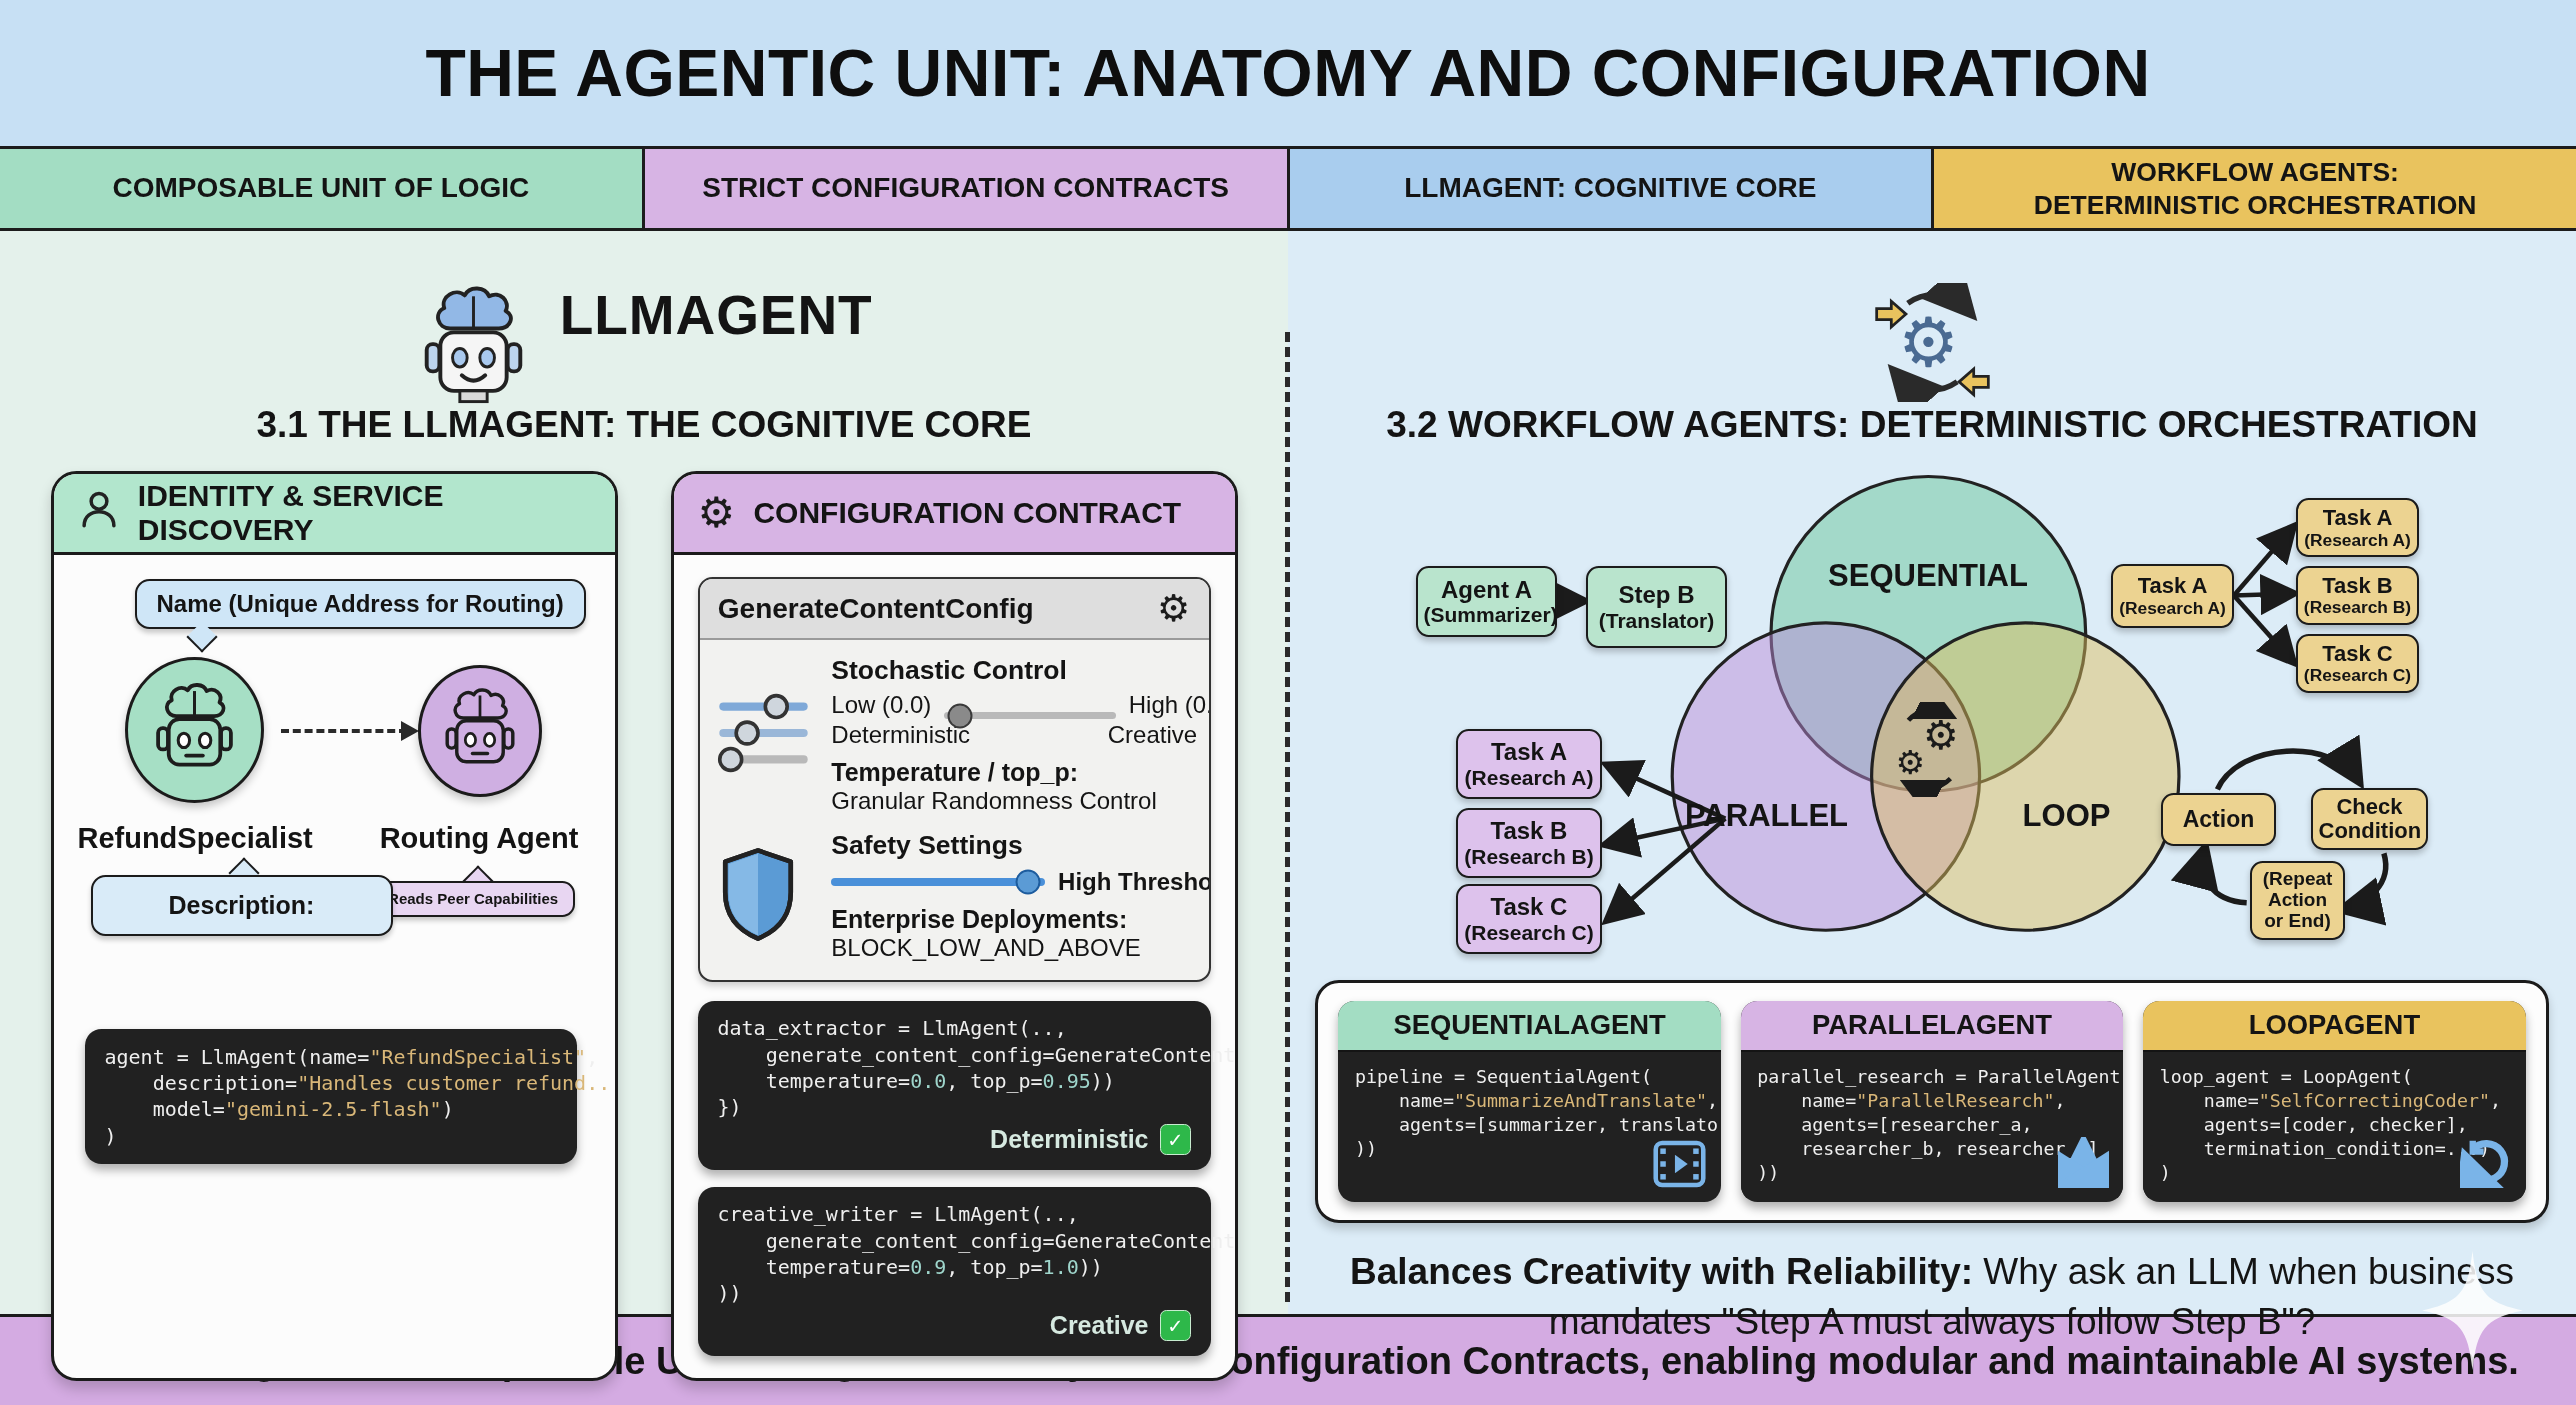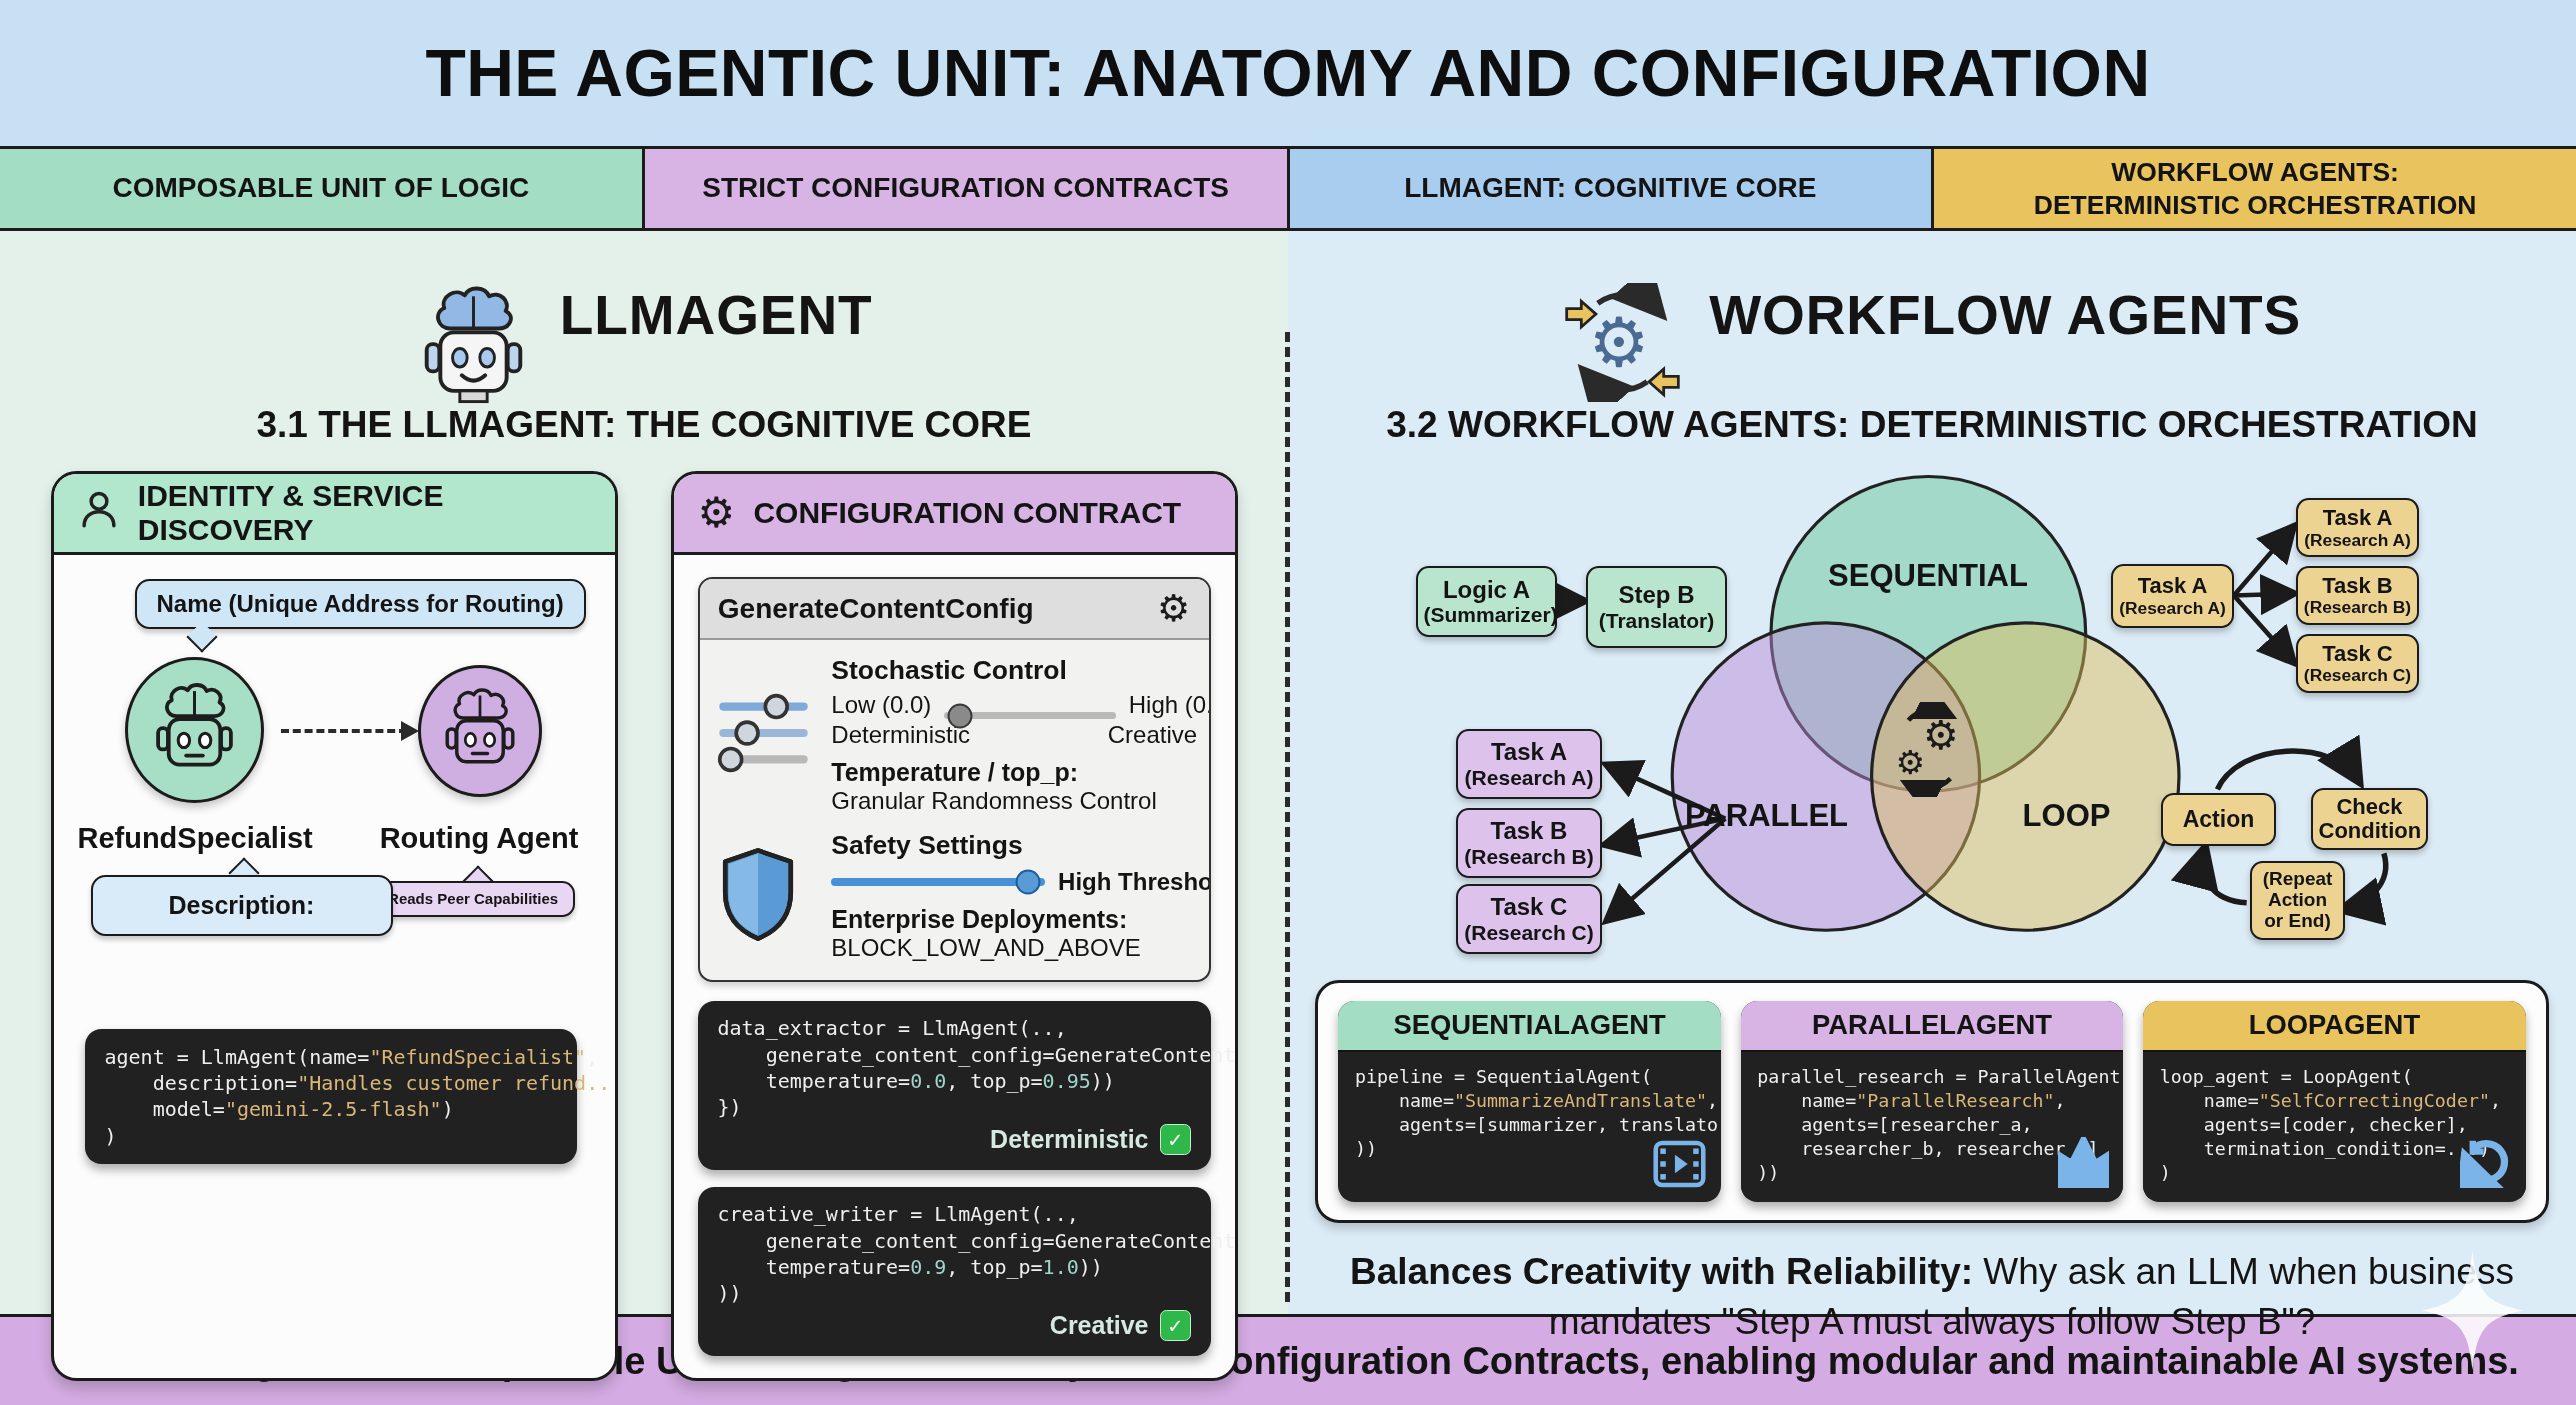--- a/index.html
+++ b/index.html
@@ -341,21 +341,20 @@
                 <path d="M0 0 L10 5 L0 10 Z" fill="#2a2a2a"></path>
               </marker>
           </defs>
           <path d="M38 22 C58 8 86 10 102 28" fill="none" stroke="#2a2a2a" stroke-width="6" marker-end="url(#mw)"></path>
           <path d="M92 108 C72 122 44 120 28 102" fill="none" stroke="#2a2a2a" stroke-width="6" marker-end="url(#mw)"></path>
           <path d="M4 28 h16 v-8 l16 14 -16 14 v-8 H4 Z" fill="#e9c35e" stroke="#222" stroke-width="3"></path>
           <path d="M126 102 h-16 v-8 l-16 14 16 14 v-8 h16 Z" fill="#e9c35e" stroke="#222" stroke-width="3"></path>
         </svg>
         <span class="gear-glyph" style="font-size:68px;color:#4a6a92;position:absolute;left:25.6px;top:25.6px;"></span>
       </span>
-      <span class="logo-text">WORKFLOW AGENTS</span>
     </div>
     <div class="section-heading">3.2 WORKFLOW AGENTS: DETERMINISTIC ORCHESTRATION</div>
 
     <div class="diagram">
       <svg class="overlay" width="1288" height="494" viewBox="0 0 1408 540">
         <defs>
           <marker id="ah" markerWidth="9" markerHeight="9" refX="7" refY="4.5" orient="auto">
               <path d="M0 0 L9 4.5 L0 9 Z" fill="#1b1b1b"></path>
             </marker>
         </defs>
@@ -368,21 +367,21 @@
         <line x1="478" y1="380" x2="350" y2="490" stroke="#1b1b1b" stroke-width="5" marker-end="url(#ah)"></line>
         <line x1="1034" y1="136" x2="1098" y2="62" stroke="#1b1b1b" stroke-width="5" marker-end="url(#ah)"></line>
         <line x1="1034" y1="136" x2="1098" y2="134" stroke="#1b1b1b" stroke-width="5" marker-end="url(#ah)"></line>
         <line x1="1034" y1="136" x2="1098" y2="208" stroke="#1b1b1b" stroke-width="5" marker-end="url(#ah)"></line>
         <path d="M1016 348 C1040 296 1142 292 1170 338" fill="none" stroke="#1b1b1b" stroke-width="6" marker-end="url(#ah)"></path>
         <path d="M1198 418 C1208 452 1178 474 1154 479" fill="none" stroke="#1b1b1b" stroke-width="6" marker-end="url(#ah)"></path>
         <path d="M1048 472 C1010 470 994 444 1002 414" fill="none" stroke="#1b1b1b" stroke-width="6" marker-end="url(#ah)"></path>
       </svg>
 
       <div class="dbox box-green" style="left:128px;top:95px;width:141px;height:71px;">
-        <span class="t">Logic A</span>
+        <span class="t">Agent A</span>
         <span class="s">(Summarizer)</span>
       </div>
       <div class="dbox box-green" style="left:298px;top:95px;width:141px;height:82px;">
         <span class="t">Step B</span>
         <span class="s">(Translator)</span>
       </div>
 
       <div class="venn-label" style="left:512px;top:87px;width:256px;">SEQUENTIAL</div>
       <div class="venn-label" style="left:364px;top:327px;width:229px;">PARALLEL</div>
       <div class="venn-label" style="left:687px;top:327px;width:183px;">LOOP</div>

